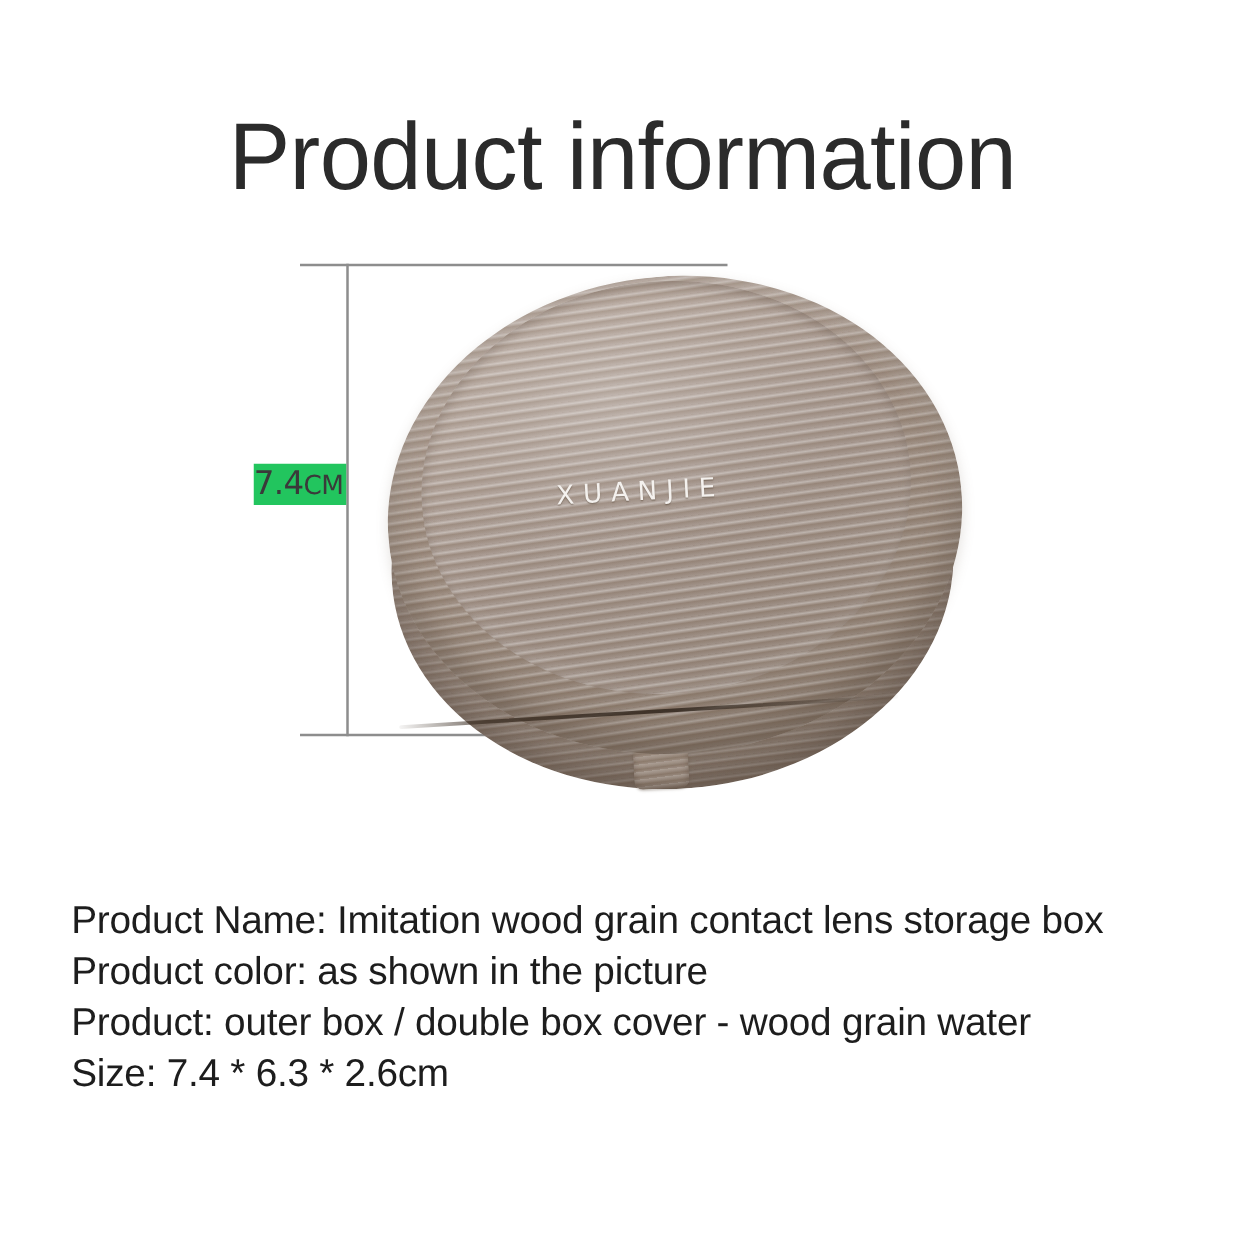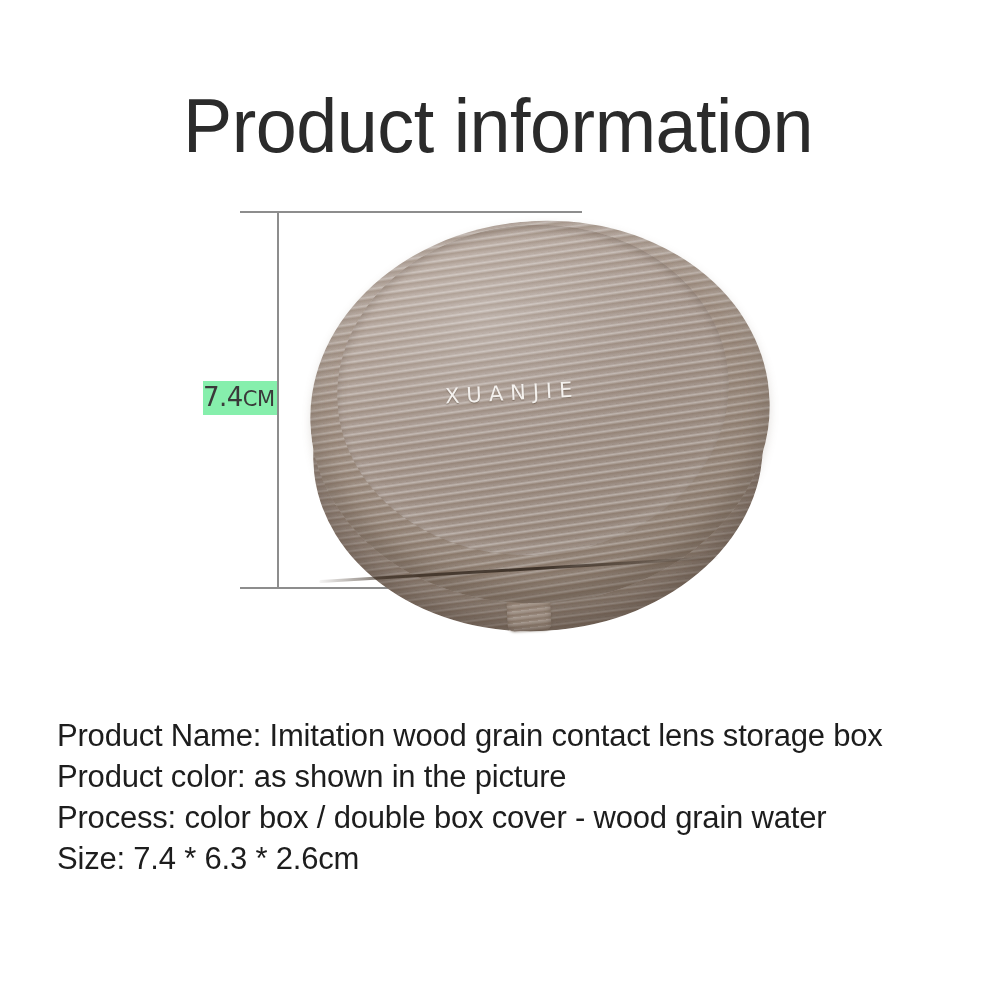--- a/index.html
+++ b/index.html
@@ -46,26 +46,26 @@
     left: 277px;
     top: 195px;
     width: 2px;
     height: 378px;
     background: #8d8d8d;
   }
 
   #dimension-label {
     position: absolute;
     left: 203px;
-    top: 365px;
+    top: 355px;
     font-size: 26px;
     line-height: 26px;
     font-weight: 400;
     color: #3a3a3a;
-    background: #86efac;
+    background: #22c55e;
     padding: 3px 2px 3px 0;
     letter-spacing: -0.5px;
     font-family: "DejaVu Sans", sans-serif;
     white-space: nowrap;
   }
   #dimension-label .unit { font-size: 21px; }
 
   
   #product-photo {
     position: absolute;
@@ -248,17 +248,17 @@
     <div class="box-lid"></div>
     <div class="box-lid-top"></div>
     <div class="box-seam"></div>
     <div class="box-sheen"></div>
     <div id="brand-name">XUANJIE</div>
   </div>
 
   <div id="description">
     <div class="desc-line">Product Name: Imitation wood grain contact lens storage box</div>
     <div class="desc-line">Product color: as shown in the picture</div>
-    <div class="desc-line">Process: color box / double box cover - wood grain water</div>
+    <div class="desc-line">Product: outer box / double box cover - wood grain water</div>
     <div class="desc-line">Size: 7.4 * 6.3 * 2.6cm</div>
   </div>
 
 </div>
 
 </body></html>

